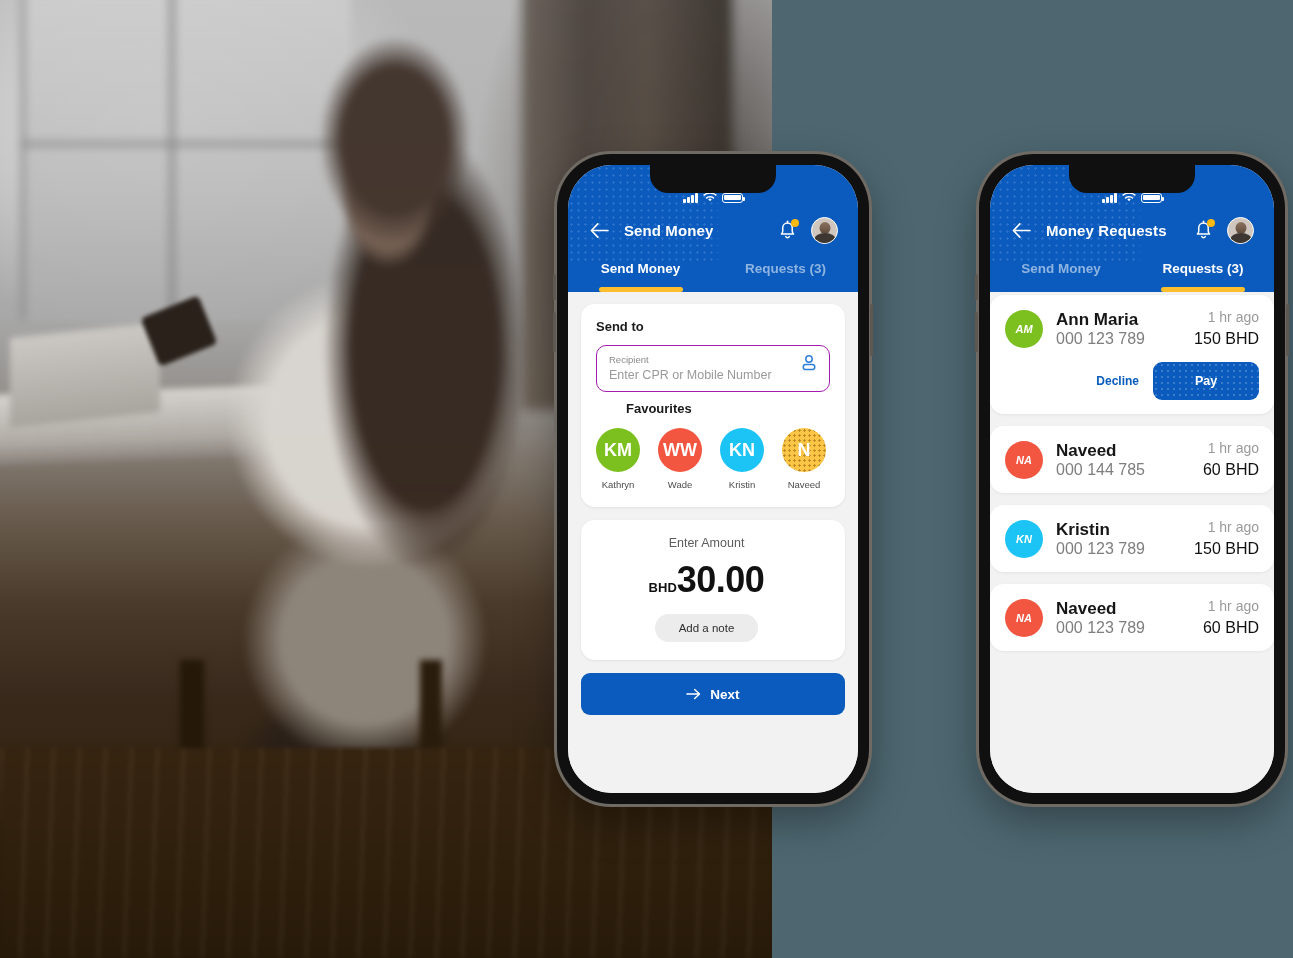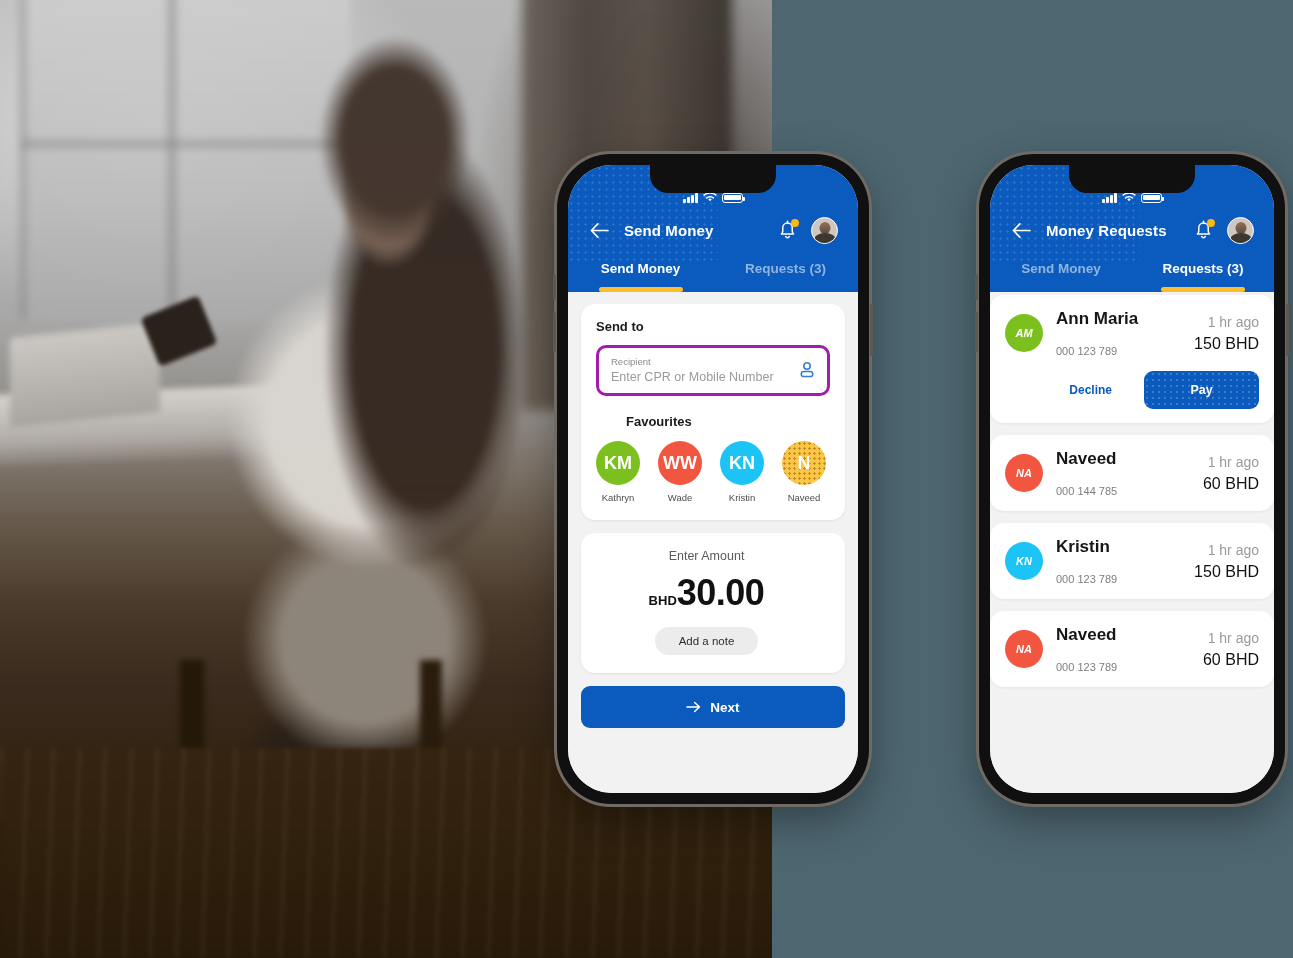--- a/index.html
+++ b/index.html
@@ -261,32 +261,31 @@
   .card {
     background: #fff;
     border-radius: 14px;
     box-shadow: 0 1px 3px rgba(0,0,0,.07);
   }
 
   .section-title { font-size: 13px; font-weight: bold; color: #1a1a1a; }
 
   .recipient-box {
     margin-top: 11px;
-    border: 3px solid #a21caf;
+    border: 1px solid #a21caf;
     border-radius: 10px;
     padding: 8px 12px 9px 12px;
     display: flex;
-    align-items: center;
     cursor: text;
   }
   .recipient-box .rb-text { flex: 1; }
   .rb-label { font-size: 9.5px; color: #8a8a8a; }
   .rb-placeholder { font-size: 12.5px; color: #9a9a9a; margin-top: 3px; }
 
-  .favourites-title { font-size: 13px; font-weight: bold; color: #1a1a1a; margin-top: 18px; padding-left: 30px; }
+  .favourites-title { font-size: 13px; font-weight: bold; color: #1a1a1a; margin-top: 9px; padding-left: 30px; }
   .fav-row {
     display: flex;
     gap: 18px;
     margin-top: 12px;
     overflow: hidden;
   }
   .fav {
     flex: 0 0 auto;
     width: 44px;
     text-align: center;
@@ -357,39 +356,39 @@
   .req-top { display: flex; align-items: center; }
   .req-avatar {
     width: 38px; height: 38px; border-radius: 50%;
     display: flex; align-items: center; justify-content: center;
     color: #fff; font-size: 11px; font-weight: bold;
     flex: 0 0 auto;
     font-style: italic;
   }
   .req-info { margin-left: 13px; }
   .req-name { font-size: 17px; font-weight: bold; color: #161616; }
-  .req-cpr { font-size: 11px; color: #7e7e7e; margin-top: 16px; }
+  .req-cpr { font-size: 16px; color: #7e7e7e; margin-top: 0; }
   .req-right { margin-left: auto; text-align: right; }
   .req-time { font-size: 14px; color: #9a9a9a; }
   .req-amount { font-size: 16px; font-weight: normal; color: #111; margin-top: 5px; text-align: center; }
   .req-actions {
     display: flex; align-items: center; justify-content: flex-end;
-    gap: 18px; margin-top: 14px;
+    margin-top: 14px;
   }
   .decline-btn {
     background: none; border: none;
     color: #0a5bbd; font-size: 12px; font-weight: bold;
     cursor: pointer; padding: 8px 14px;
   }
   .pay-btn {
     background: #0a5bbd;
     color: #fff;
     border: none;
     border-radius: 9px;
-    width: 115px; height: 38px;
+    width: 106px; height: 38px;
     font-size: 12.5px; font-weight: bold;
     cursor: pointer;
     position: relative;
     overflow: hidden;
   }
   .pay-btn::after {
     content: "";
     position: absolute; inset: 0;
     background-image: radial-gradient(rgba(255,255,255,.2) 1px, transparent 1.2px);
     background-size: 6px 6px;

